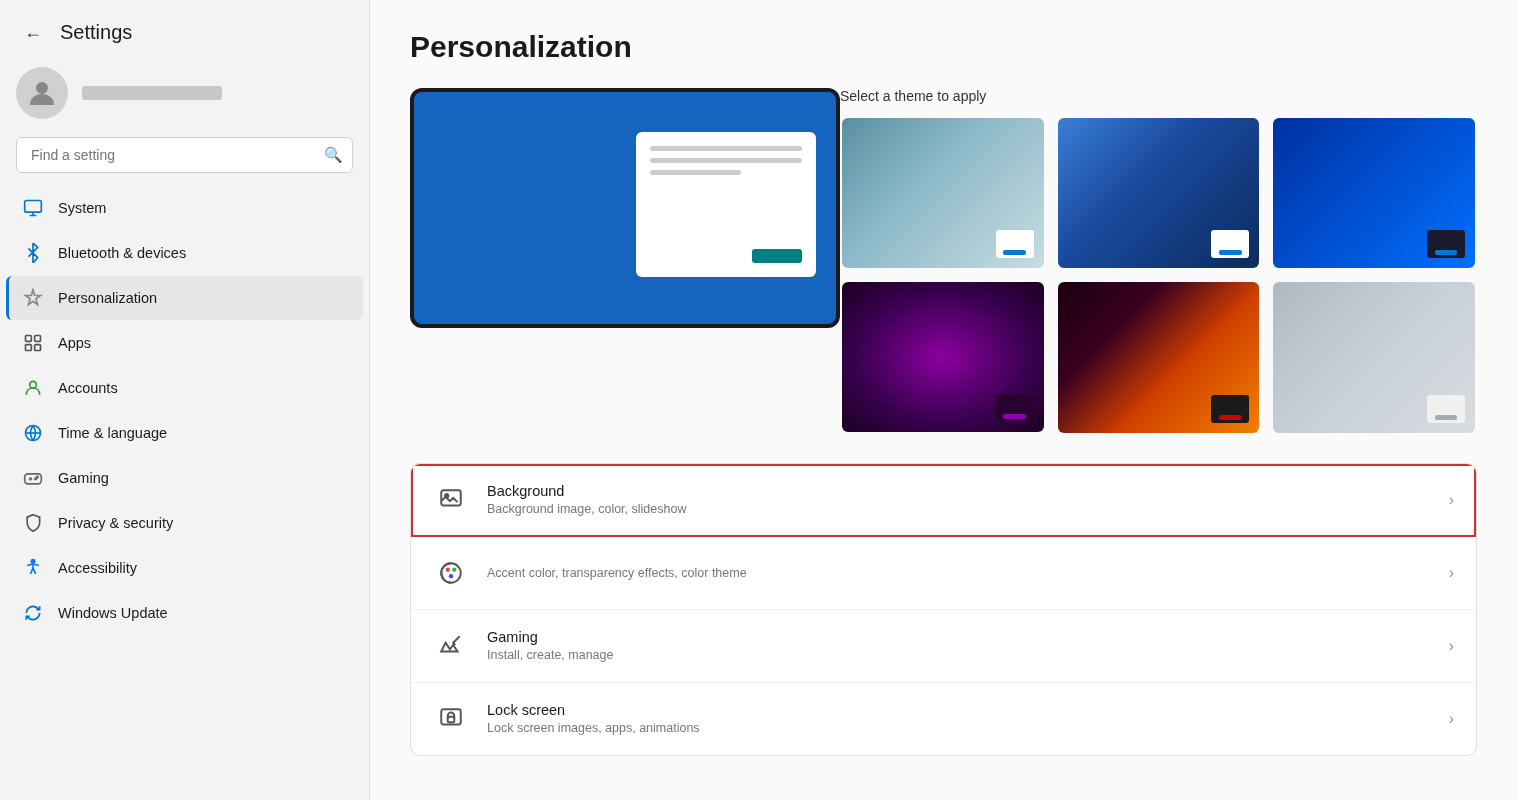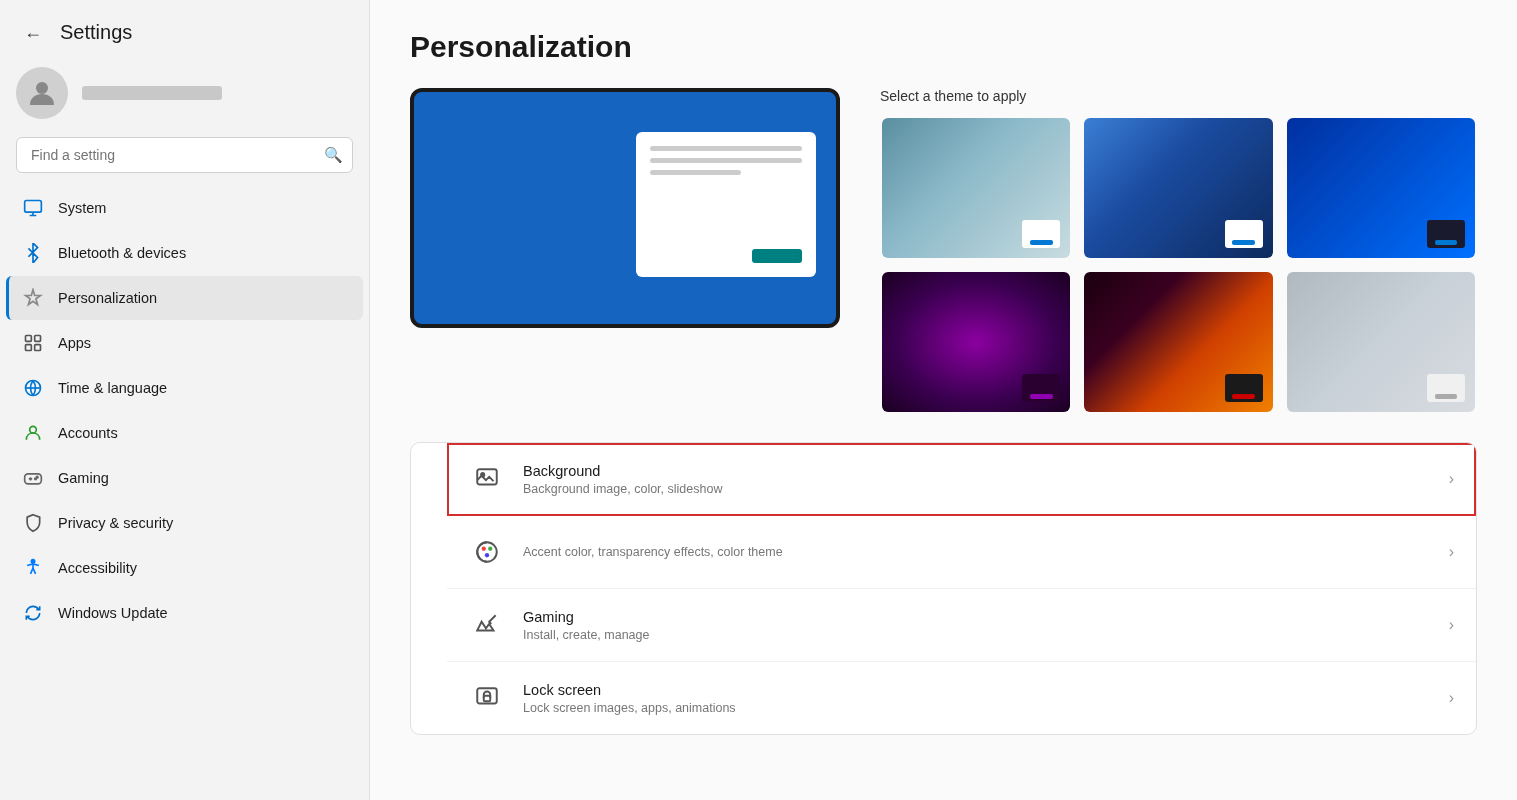--- a/index.html
+++ b/index.html
@@ -146,21 +146,20 @@
     .page-title {
       font-size: 30px;
       font-weight: 600;
       color: #1a1a1a;
       margin-bottom: 24px;
     }
 
     
     .top-row {
       display: flex;
-      gap: 40px;
       margin-bottom: 28px;
       align-items: flex-start;
     }
 
     .preview-container {
       flex-shrink: 0;
     }
 
     .monitor-preview {
       width: 430px;
@@ -271,21 +270,20 @@
     .theme-5 .theme-mini-btn { background: #cc0000; }
     .theme-6 .theme-mini-window { background: #f0f0f0; }
     .theme-6 .theme-mini-btn { background: #aaaaaa; }
 
     
     .settings-list {
       background: #fff;
       border-radius: 10px;
       overflow: hidden;
       border: 1px solid #e0e0e0;
-      padding-left: 36px;
     }
 
     .settings-item {
       display: flex;
       align-items: center;
       gap: 18px;
       padding: 18px 22px;
       cursor: pointer;
       border-bottom: 1px solid #f0f0f0;
       transition: background 0.1s;
@@ -386,37 +384,37 @@
           <rect x="3" y="3" width="7" height="7" rx="1"></rect>
           <rect x="14" y="3" width="7" height="7" rx="1"></rect>
           <rect x="3" y="14" width="7" height="7" rx="1"></rect>
           <rect x="14" y="14" width="7" height="7" rx="1"></rect>
         </svg>
       </span>
       <span>Apps</span>
     </li>
     <li class="nav-item">
       <span class="nav-icon">
+        <svg width="20" height="20" viewBox="0 0 24 24" fill="none" stroke="#2a9d2a" stroke-width="2">
+          <circle cx="12" cy="8" r="4"></circle>
+          <path d="M4 20c0-5 3.5-8 8-8s8 3 8 8"></path>
+        </svg>
+      </span>
+      <span>Accounts</span>
+    </li>
+    <li class="nav-item">
+      <span class="nav-icon">
         <svg width="20" height="20" viewBox="0 0 24 24" fill="none" stroke="#0078d4" stroke-width="2">
           <circle cx="12" cy="12" r="9"></circle>
           <path d="M12 3c-2 3-3 5-3 9s1 6 3 9"></path>
           <path d="M12 3c2 3 3 5 3 9s-1 6-3 9"></path>
           <path d="M3 12h18"></path>
         </svg>
       </span>
       <span>Time &amp; language</span>
-    </li>
-    <li class="nav-item">
-      <span class="nav-icon">
-        <svg width="20" height="20" viewBox="0 0 24 24" fill="none" stroke="#2a9d2a" stroke-width="2">
-          <circle cx="12" cy="8" r="4"></circle>
-          <path d="M4 20c0-5 3.5-8 8-8s8 3 8 8"></path>
-        </svg>
-      </span>
-      <span>Accounts</span>
     </li>
     <li class="nav-item">
       <span class="nav-icon">
         <svg width="20" height="20" viewBox="0 0 24 24" fill="none" stroke="#666" stroke-width="2">
           <rect x="2" y="7" width="20" height="12" rx="4"></rect>
           <path d="M9 11v4M7 13h4"></path>
           <circle cx="15" cy="13" r="1" fill="#666"></circle>
           <circle cx="17" cy="11" r="1" fill="#666"></circle>
         </svg>
       </span>

